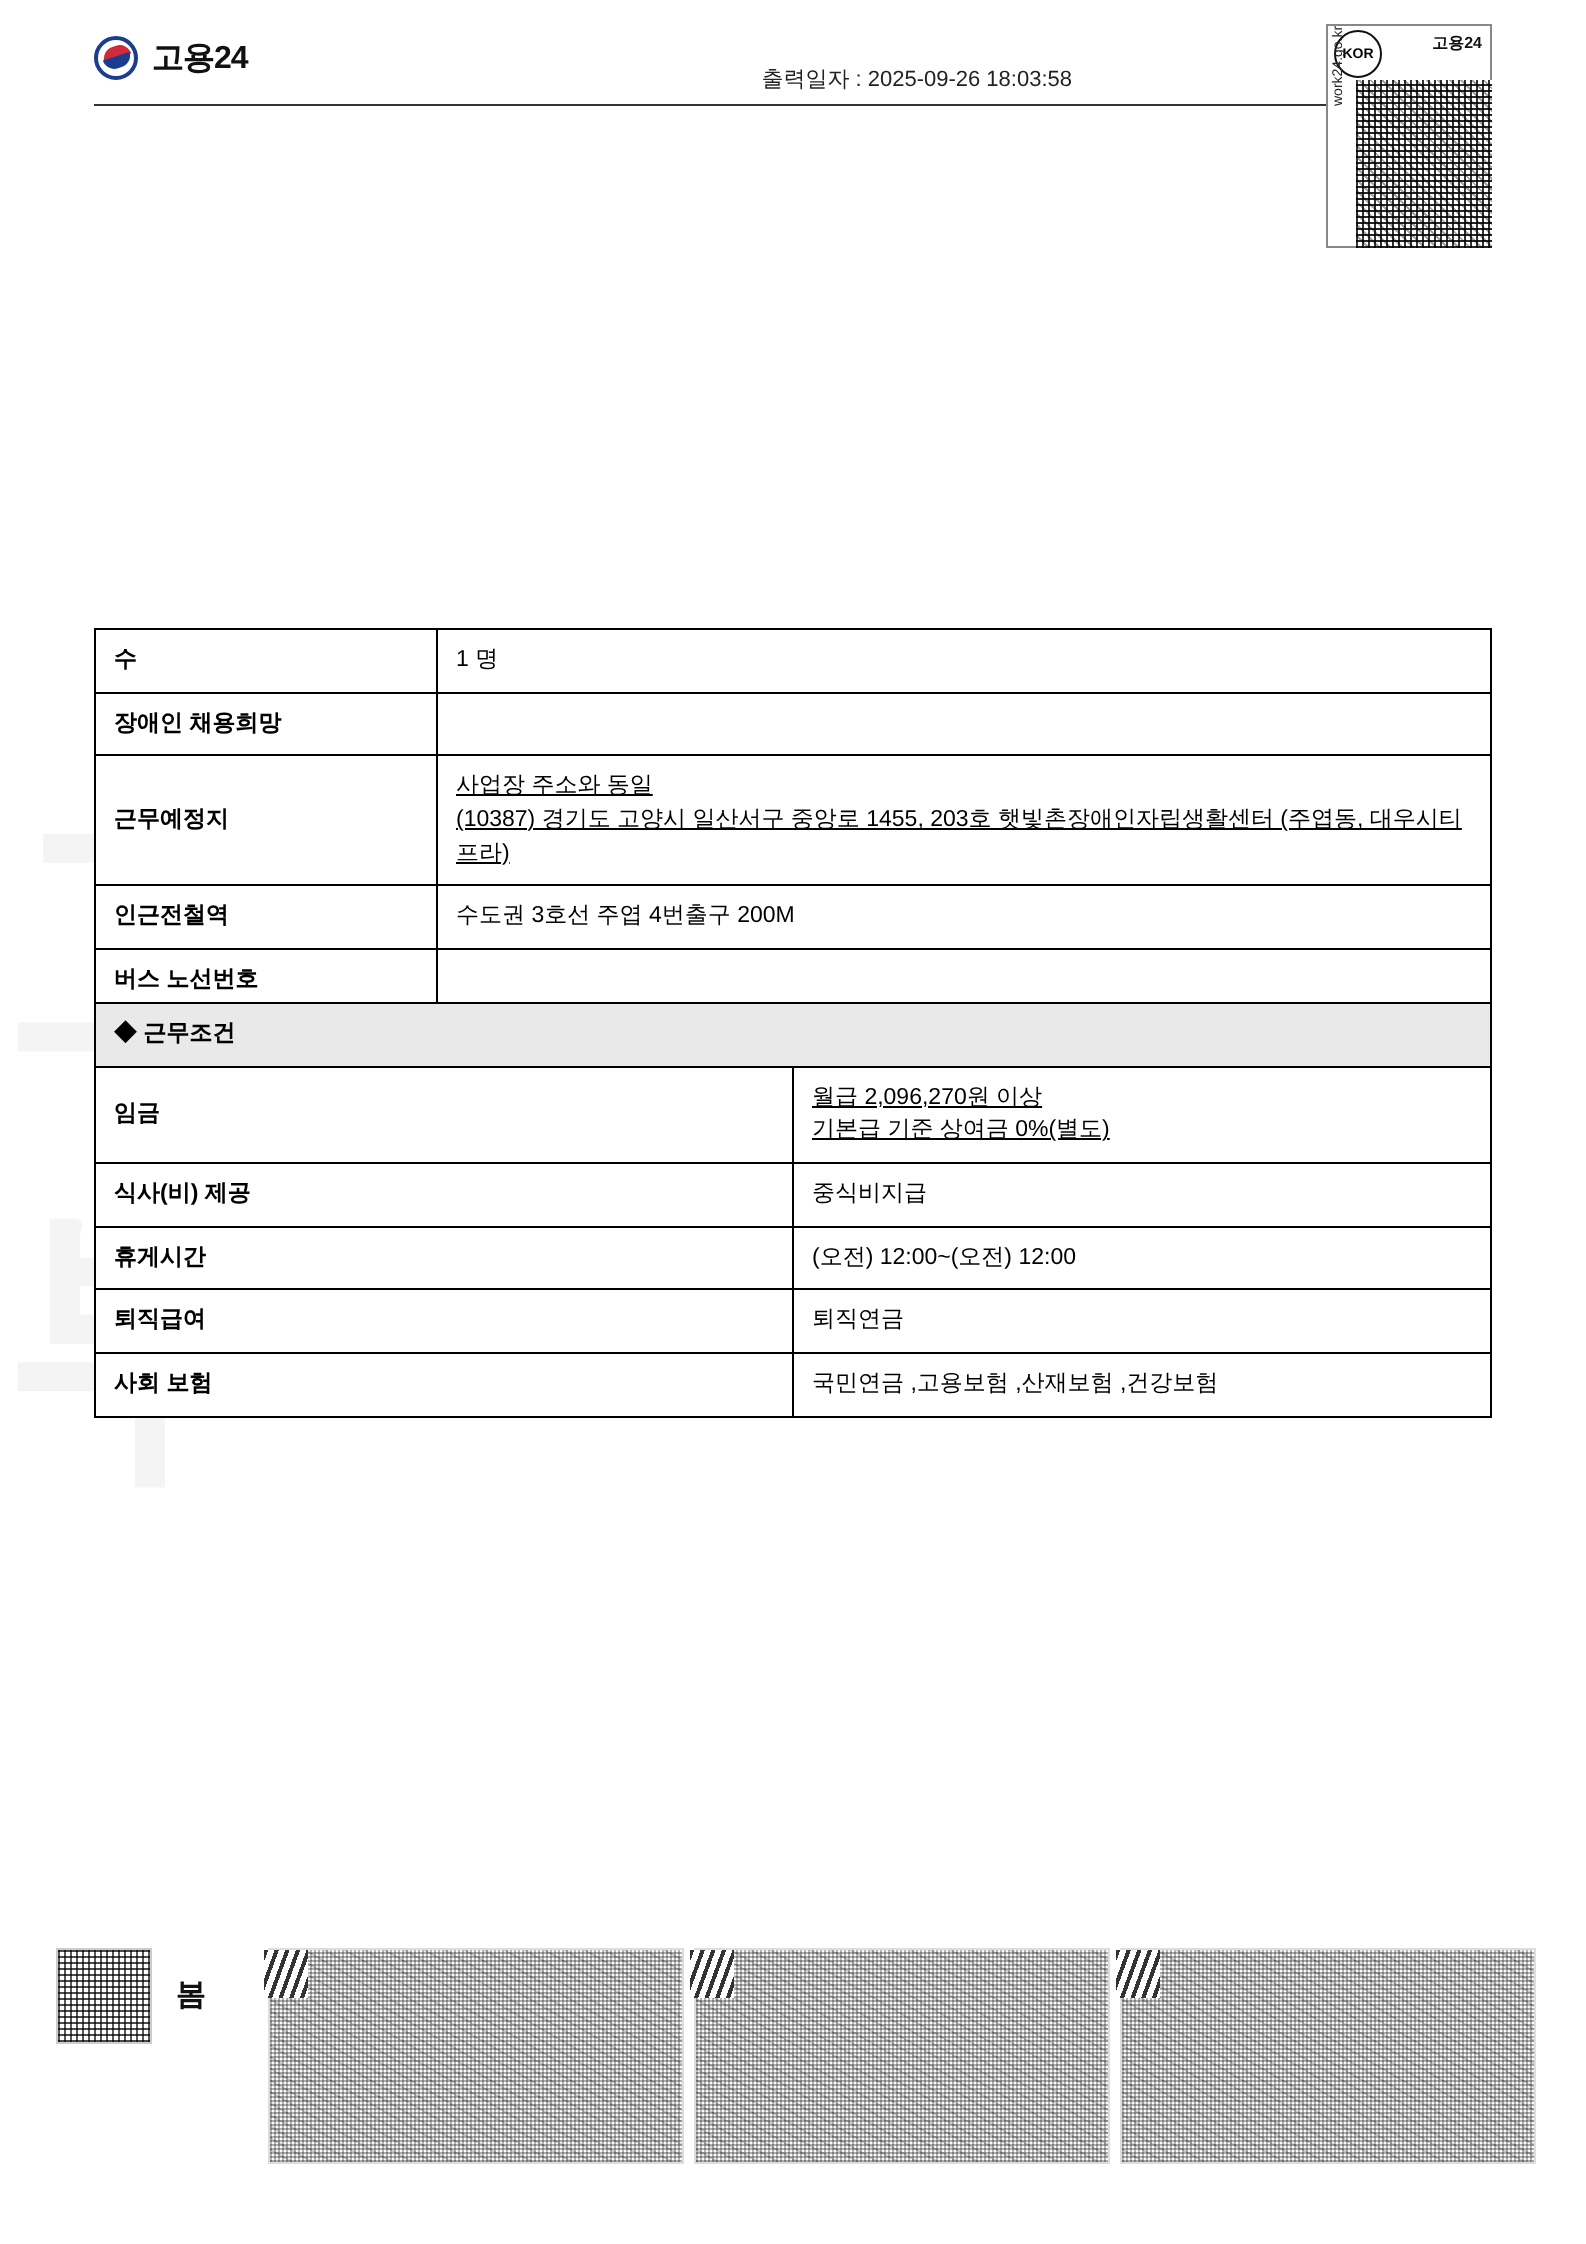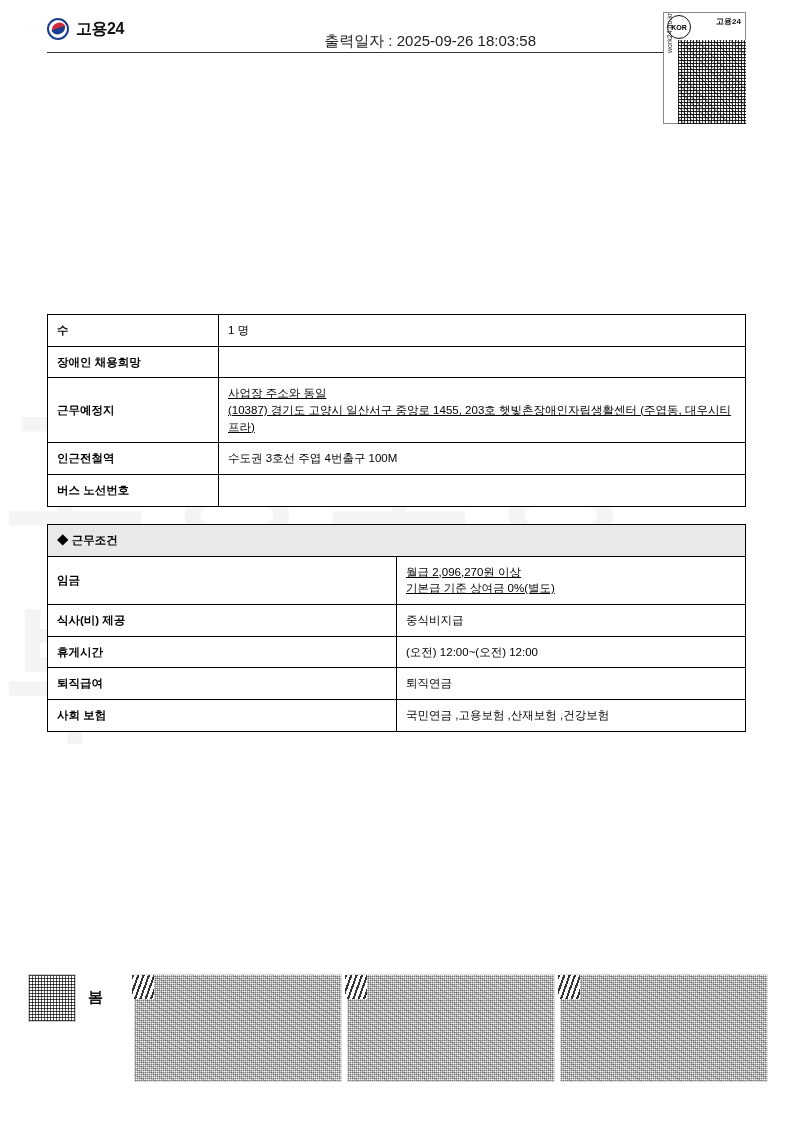--- a/index.html
+++ b/index.html
@@ -66,21 +66,21 @@
   .brand-name {
     font-size: 16px;
     font-weight: bold;
     letter-spacing: -0.5px;
     color: #111111;
   }
   .print-date {
     position: absolute;
     right: 210px;
     top: 14px;
-    font-size: 15px;
+    font-size: 11px;
     color: #222222;
     white-space: nowrap;
   }
   .header-rule {
     position: absolute;
     left: 47px;
     top: 52px;
     width: 699px;
     height: 0;
     border-top: 1.4px solid #333333;
@@ -194,21 +194,21 @@
     background: #ffffff;
     margin-top: 32px;
   }
   td.section {
     font-weight: bold;
     font-size: 12px;
     background: #e9e9e9;
     padding: 6px 9px;
   }
   .t1 { top: 314px; }
-  .t2 { top: 524px; border-radius: 11px; }
+  .t2 { top: 501px; border-radius: 11px; }
   .nowrap-pre { white-space: pre-line; text-decoration: underline; }
 
   
   .footer {
     position: absolute;
     left: 28px;
     top: 974px;
     width: 740px;
     height: 108px;
     z-index: 2;
@@ -293,21 +293,21 @@
         <td class="label">장애인 채용희망</td>
         <td class="value"></td>
       </tr>
       <tr>
         <td class="label">근무예정지</td>
         <td class="value nowrap-pre">사업장 주소와 동일
 (10387) 경기도 고양시 일산서구 중앙로 1455, 203호 햇빛촌장애인자립생활센터 (주엽동, 대우시티프라)</td>
       </tr>
       <tr>
         <td class="label">인근전철역</td>
-        <td class="value">수도권 3호선 주엽 4번출구 100M</td>
+        <td class="value">수도권 3호선 주엽 4번출구 200M</td>
       </tr>
       <tr>
         <td class="label">버스 노선번호</td>
         <td class="value"></td>
       </tr>
     </tbody>
   </table>
 </div>
 
 <div class="sheet t2">

